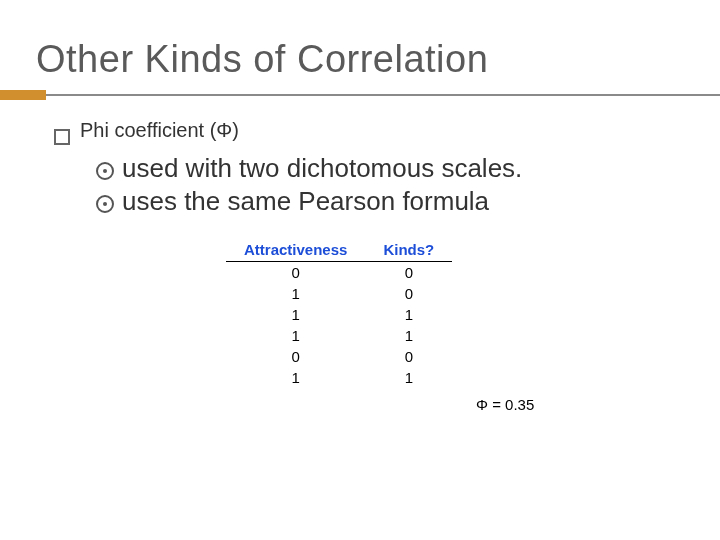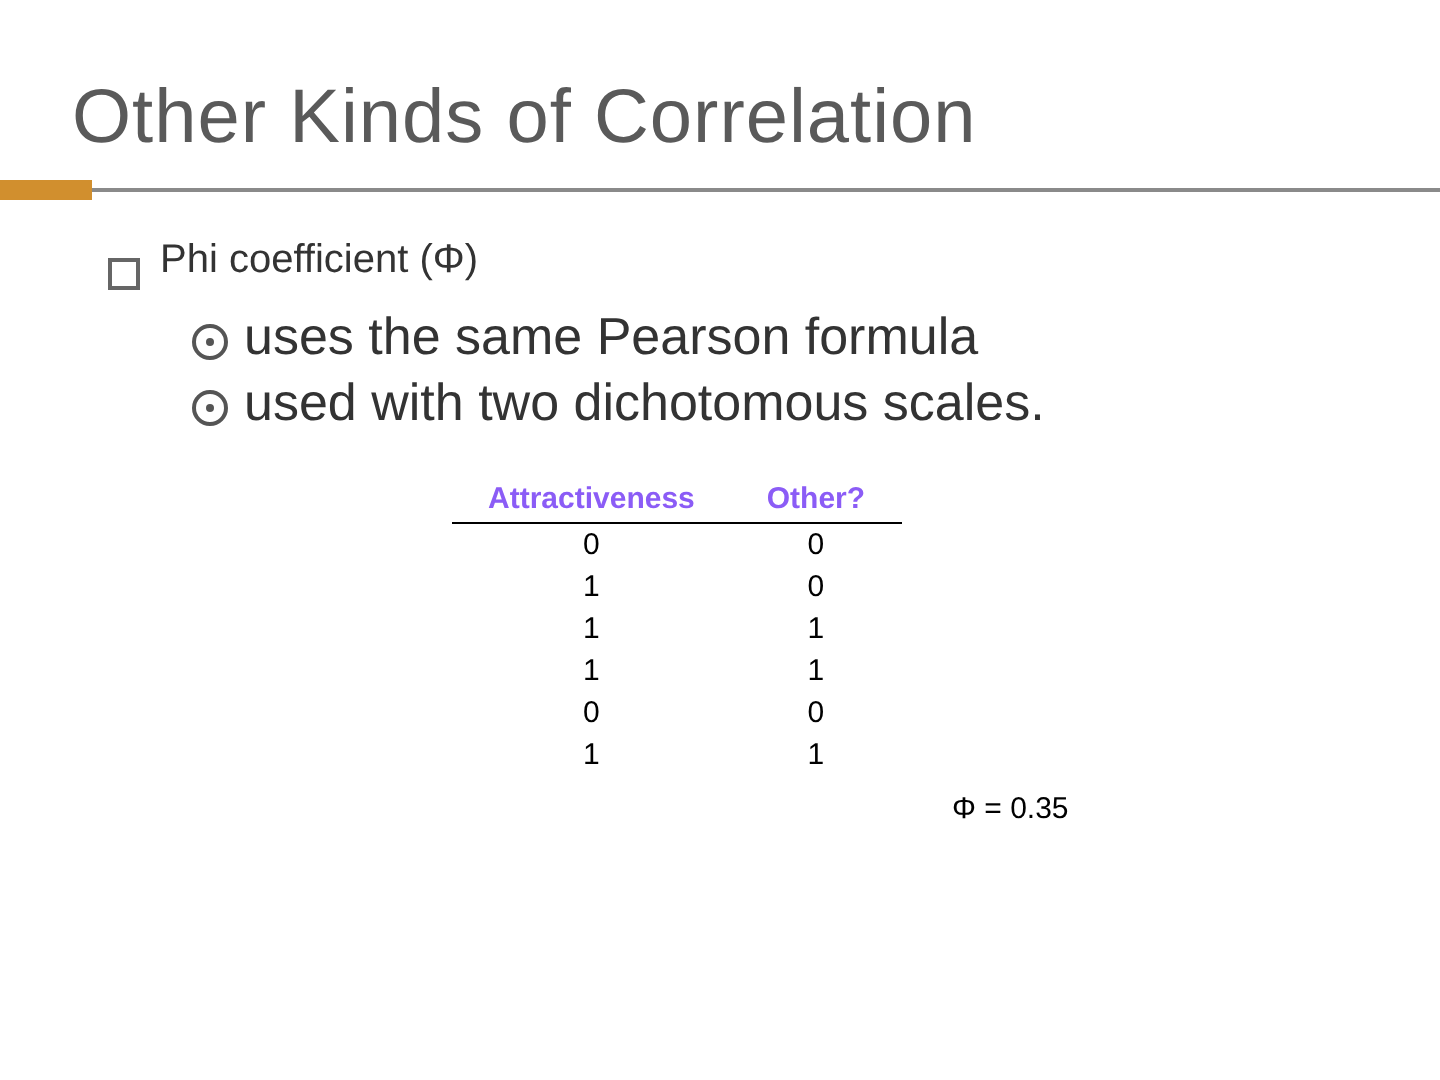--- a/index.html
+++ b/index.html
@@ -108,21 +108,21 @@
     margin-left: 190px;
   }
   table.data {
     border-collapse: collapse;
     font-family: Arial, sans-serif;
   }
   table.data th {
     font-weight: bold;
     font-size: 15px;
     padding: 2px 18px 3px 18px;
-    color: #8b5cf6;
+    color: #1d4ed8;
   }
   table.data td {
     font-size: 15px;
     padding: 2px 18px;
     text-align: center;
     color: #000;
   }
   table.data thead tr th {
     border-bottom: 1.5px solid #000;
   }
@@ -147,34 +147,34 @@
 
   <div class="content">
 
     <div class="l1">
       <span class="bullet-box"></span>
       <span>Phi coefficient (Φ)</span>
     </div>
 
     <div class="l2">
       <span class="bullet-odot"></span>
-      <span>uses the same Pearson formula</span>
+      <span>used with two dichotomous scales.</span>
     </div>
 
     <div class="l2">
       <span class="bullet-odot"></span>
-      <span>used with two dichotomous scales.</span>
+      <span>uses the same Pearson formula</span>
     </div>
 
     <div class="table-wrap">
       <table class="data">
         <thead>
           <tr>
             <th>Attractiveness</th>
-            <th>Other?</th>
+            <th>Kinds?</th>
           </tr>
         </thead>
         <tbody>
           <tr>
             <td>0</td>
             <td>0</td>
           </tr>
           <tr>
             <td>1</td>
             <td>0</td>

